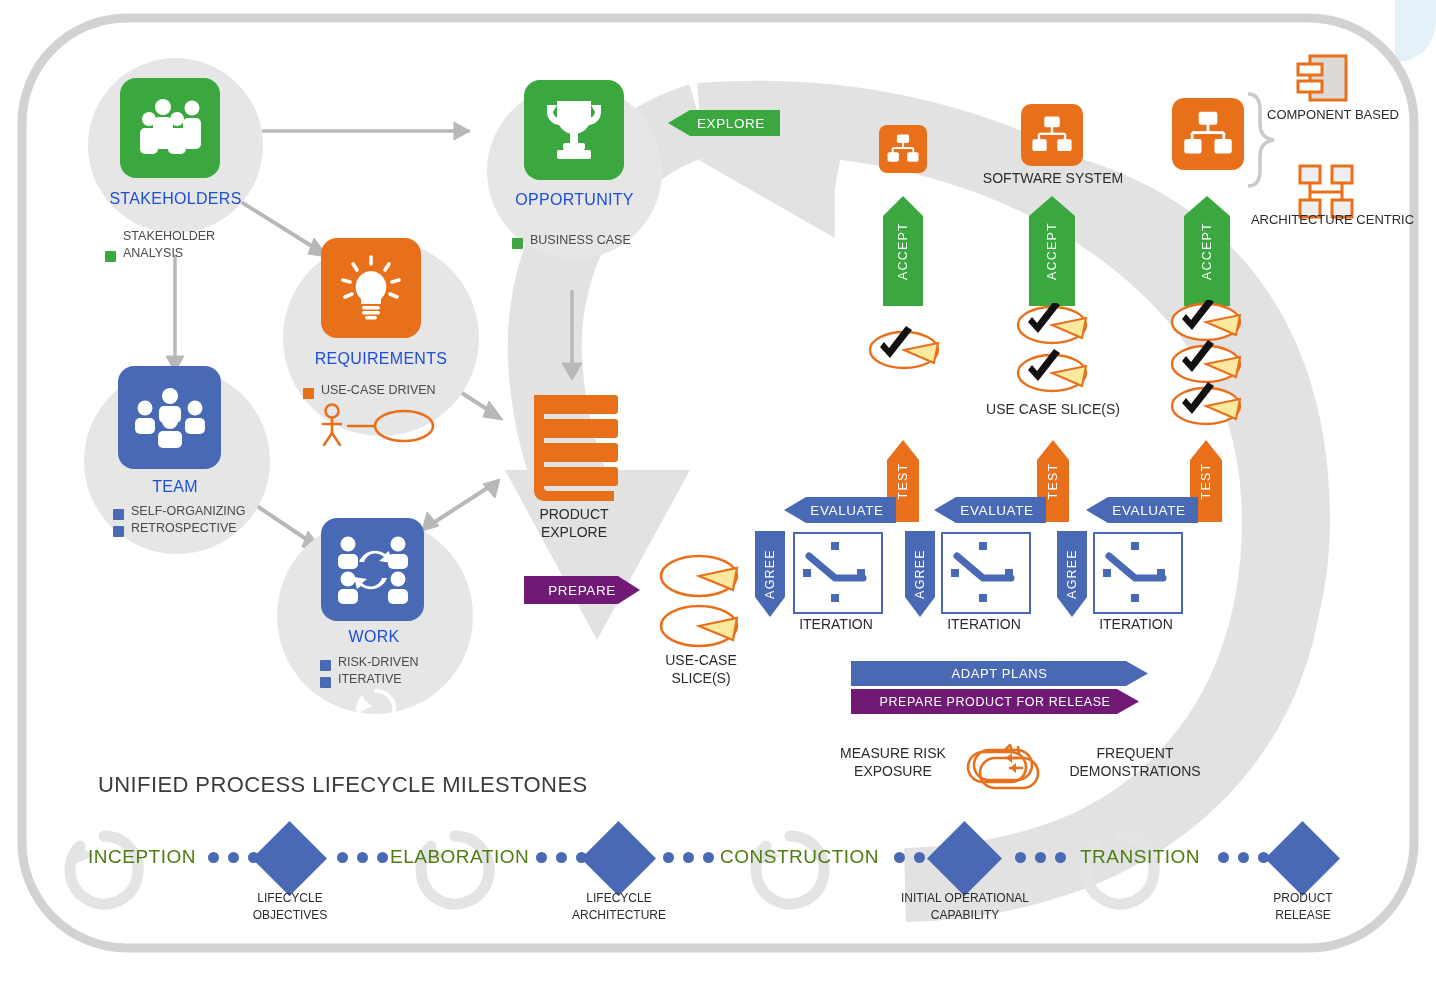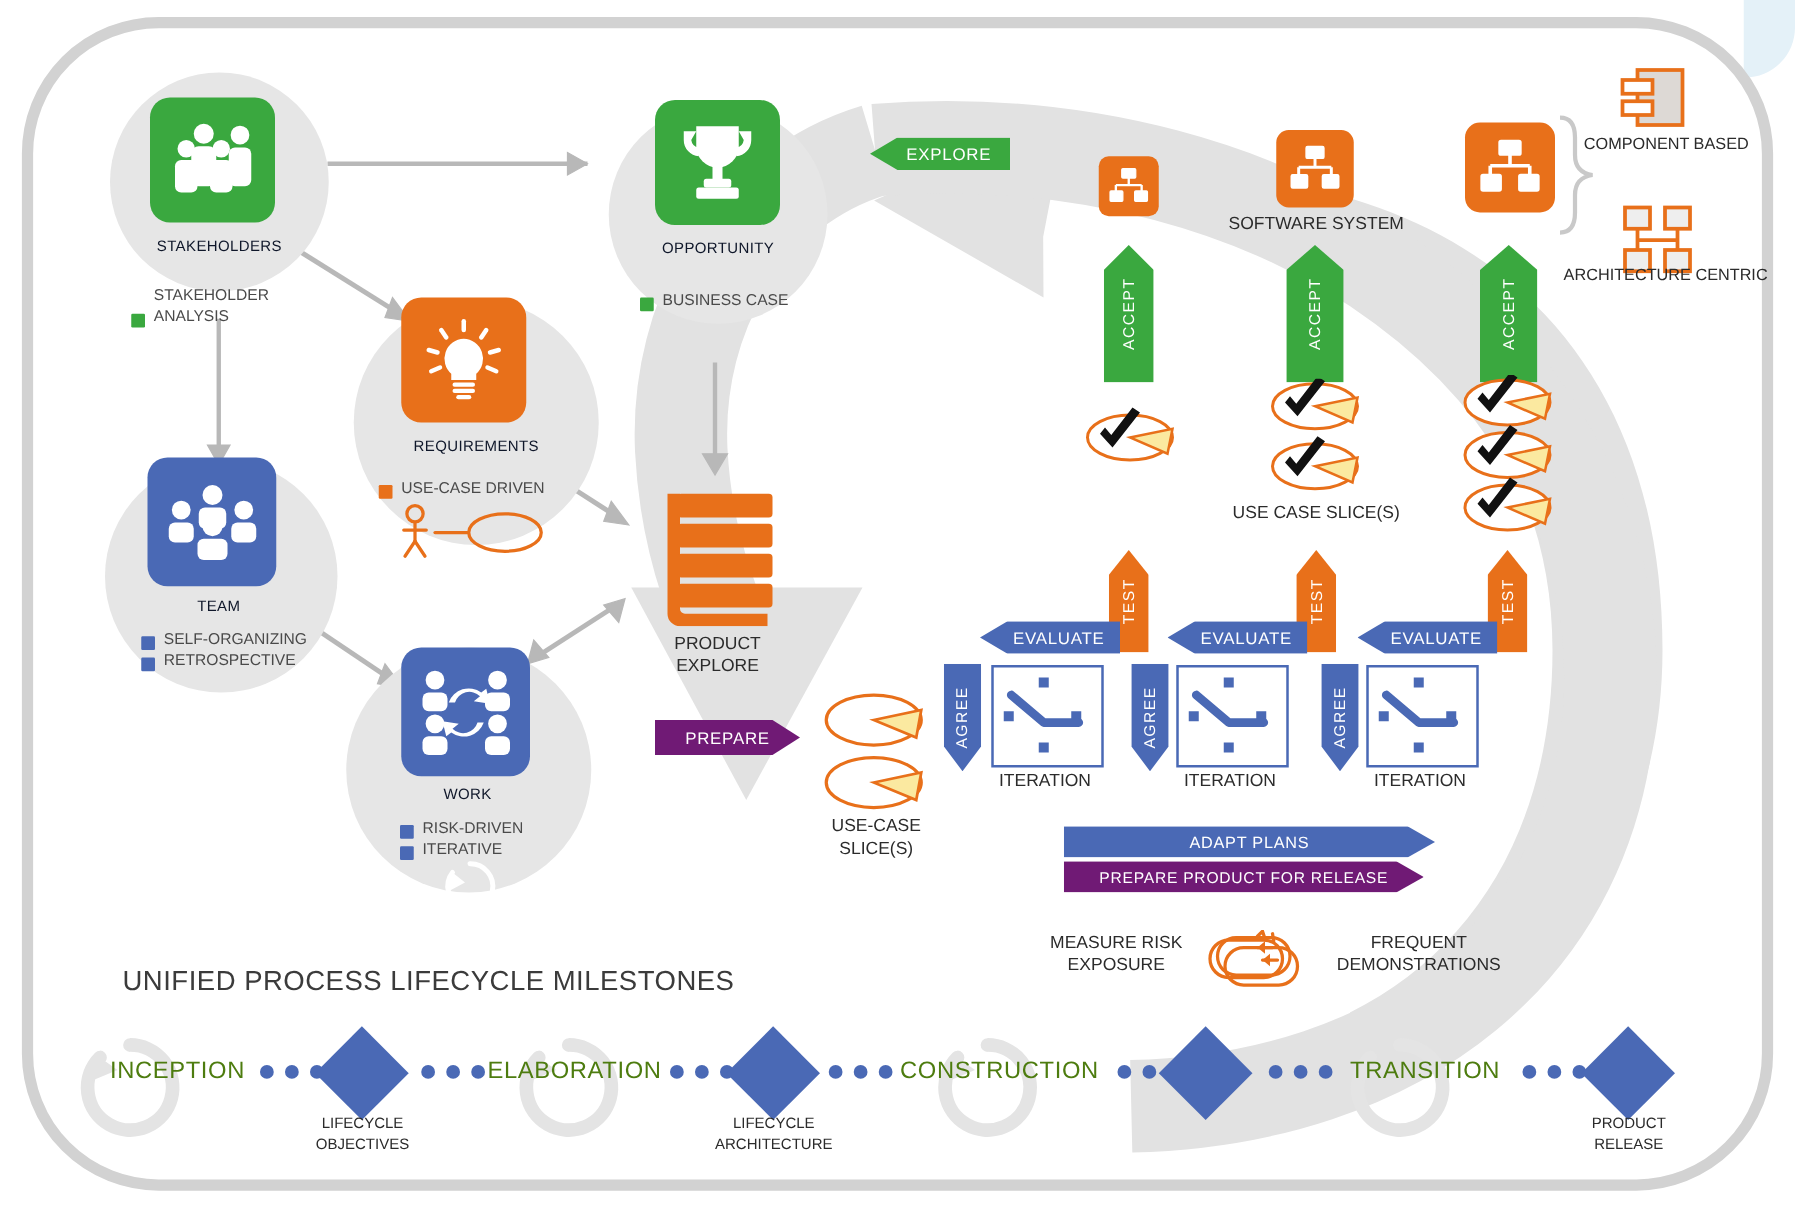--- a/index.html
+++ b/index.html
@@ -7,21 +7,21 @@
        font-family:"Liberation Sans","DejaVu Sans",sans-serif;color:#333333;}
   .canvas{position:absolute;left:0;top:0;width:1436px;height:985px;}
   .svglayer{position:absolute;left:0;top:0;width:1436px;height:985px;}
   .abs{position:absolute;}
   
   .node-circle{position:absolute;border-radius:50%;background:#e6e6e6;}
   .icon-tile{position:absolute;border-radius:16px;display:flex;align-items:center;justify-content:center;}
   .icon-tile.green{background:#3aa83f;}
   .icon-tile.orange{background:#e8701a;}
   .icon-tile.blue{background:#4a69b5;}
-  .node-title{position:absolute;text-align:center;font-size:12px;color:#0f172a;letter-spacing:.3px;}
+  .node-title{position:absolute;text-align:center;font-size:16px;color:#1d4ed8;letter-spacing:.3px;}
   .bullets{position:absolute;font-size:12.5px;color:#4a4a4a;line-height:17px;}
   .bullets .row{display:flex;align-items:flex-end;gap:7px;}
   .sw{display:inline-block;width:11px;height:11px;margin-top:3px;flex:0 0 auto;border-radius:1px;}
   .sw.green{background:#3aa83f;}
   .sw.orange{background:#e8701a;}
   .sw.blue{background:#4a69b5;}
   
   .chev{position:absolute;display:flex;align-items:center;justify-content:center;
         color:#ffffff;font-size:13.5px;letter-spacing:.6px;}
   .chev.right{clip-path:polygon(0 0,calc(100% - 22px) 0,100% 50%,calc(100% - 22px) 100%,0 100%);}
@@ -267,21 +267,21 @@
     <div class="row">
         <span class="sw blue"></span>
         <span>RISK-DRIVEN</span>
       </div>
     <div class="row">
         <span class="sw blue"></span>
         <span>ITERATIVE</span>
       </div>
   </div>
 
-  <div class="chev left green" style="left:696px;top:110px;width:98px;height:26px;">EXPLORE</div>
+  <div class="chev left green" style="left:668px;top:110px;width:98px;height:26px;">EXPLORE</div>
 
   <svg class="abs" style="left:518px;top:393px;" width="110" height="108" viewBox="0 0 110 108">
     <g fill="#e8701a">
       <path d="M8 0 h10 v100 h-10 a8 8 0 0 1 -8 -8 v-84 a8 8 0 0 1 8 -8 z" opacity="0"></path>
       <path d="M16 2 v96 a10 10 0 0 0 10 10 h70 v-10 h-66 a4 4 0 0 1 -4 -4 v-92 z"></path>
       <rect x="24" y="2" width="76" height="19" rx="3"></rect>
       <rect x="24" y="26" width="76" height="19" rx="3"></rect>
       <rect x="24" y="50" width="76" height="19" rx="3"></rect>
       <rect x="24" y="74" width="76" height="19" rx="3"></rect>
     </g>
@@ -540,20 +540,24 @@
     <div>OBJECTIVES</div>
   </div>
 
   <div class="diamond" style="left:592px;top:832px;width:53px;height:53px;"></div>
   <div class="ms-label" style="left:553px;top:890px;width:132px;">
     <div>LIFECYCLE</div>
     <div>ARCHITECTURE</div>
   </div>
 
   <div class="diamond" style="left:938px;top:832px;width:53px;height:53px;"></div>
+  <div class="ms-label" style="left:880px;top:890px;width:170px;">
+    <div>INITIAL OPERATIONAL</div>
+    <div>CAPABILITY</div>
+  </div>
 
   <div class="diamond" style="left:1276px;top:832px;width:53px;height:53px;"></div>
   <div class="ms-label" style="left:1243px;top:890px;width:120px;">
     <div>PRODUCT</div>
     <div>RELEASE</div>
   </div>
 
 </div>
 
 </body></html>

